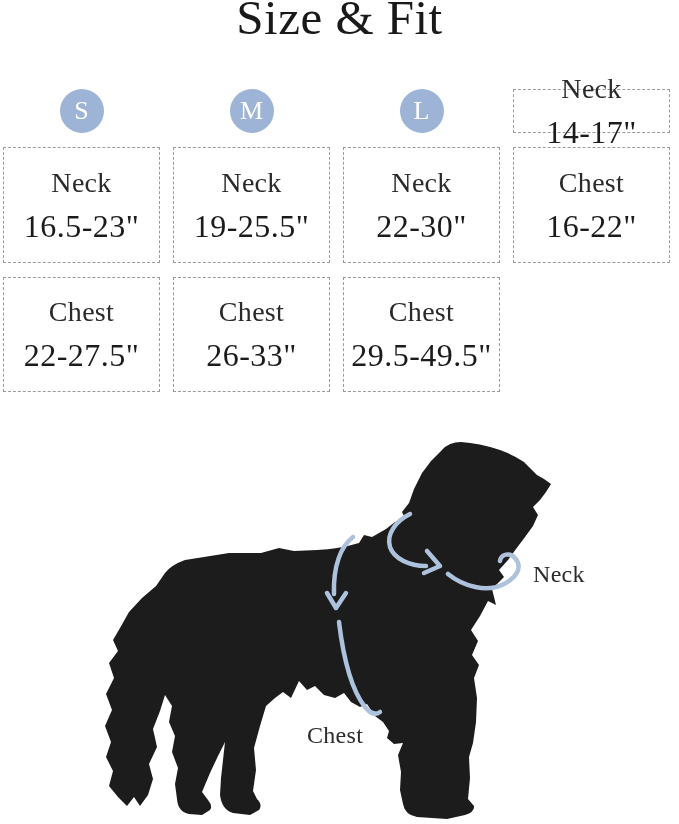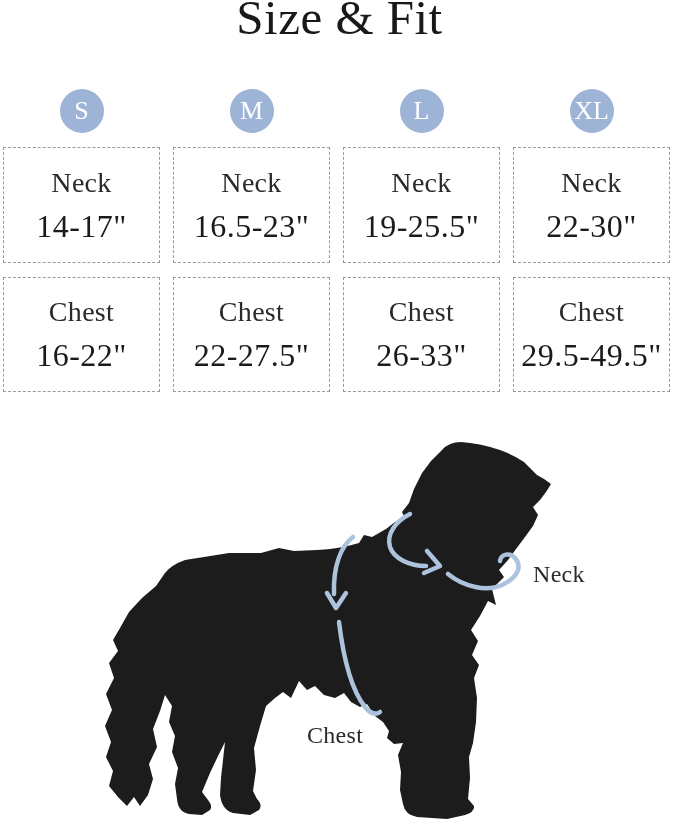--- a/index.html
+++ b/index.html
@@ -49,23 +49,20 @@
 <div class="size-chart">
 
   <div class="badge-wrap">
     <span class="badge">S</span>
   </div>
   <div class="badge-wrap">
     <span class="badge">M</span>
   </div>
   <div class="badge-wrap">
     <span class="badge">L</span>
-  </div>
-  <div class="badge-wrap">
-    <span class="badge">XL</span>
   </div>
 
   <div class="cell">
     <span class="lbl">Neck</span>
     <span class="val">14-17"</span>
   </div>
   <div class="cell">
     <span class="lbl">Neck</span>
     <span class="val">16.5-23"</span>
   </div>

